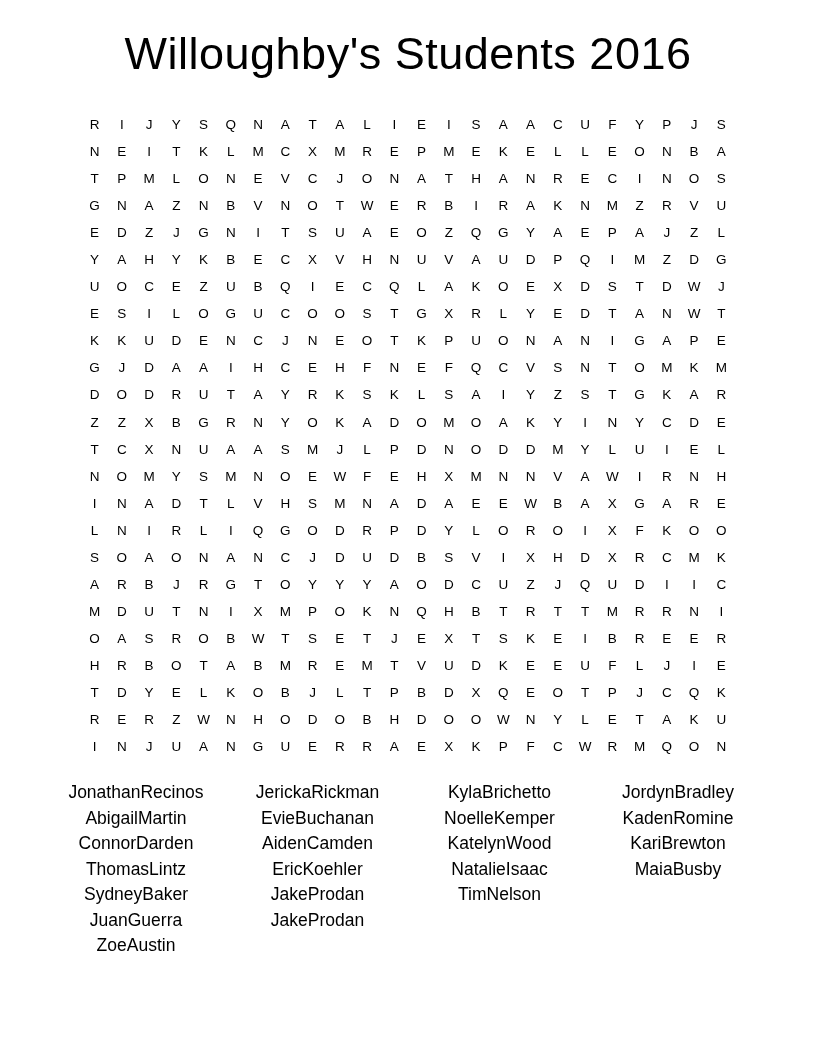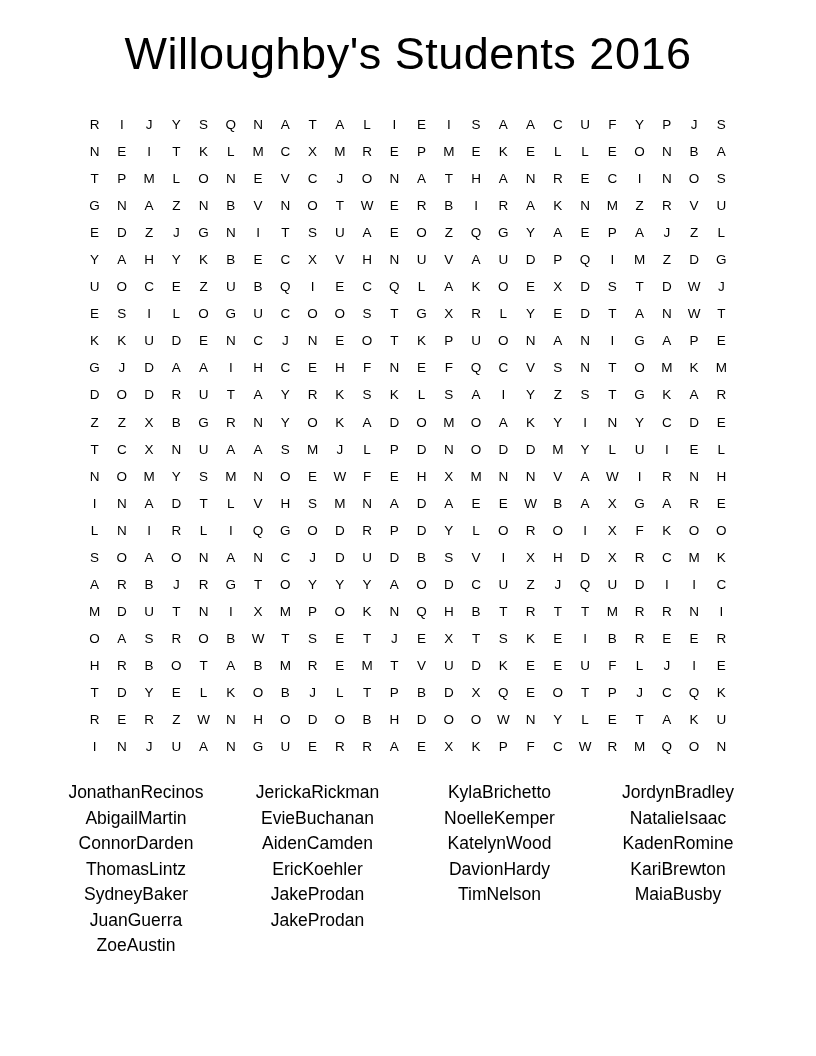--- a/index.html
+++ b/index.html
@@ -667,24 +667,23 @@
         <div class="word">EvieBuchanan</div>
         <div class="word">AidenCamden</div>
         <div class="word">EricKoehler</div>
         <div class="word">JakeProdan</div>
         <div class="word">JakeProdan</div>
       </div>
       <div class="wcol">
         <div class="word">KylaBrichetto</div>
         <div class="word">NoelleKemper</div>
         <div class="word">KatelynWood</div>
-        <div class="word">DavionHardy</div>
+        <div class="word">NatalieIsaac</div>
         <div class="word">TimNelson</div>
       </div>
       <div class="wcol">
         <div class="word">JordynBradley</div>
-        <div class="word">NatalieIsaac</div>
         <div class="word">KadenRomine</div>
         <div class="word">KariBrewton</div>
         <div class="word">MaiaBusby</div>
       </div>
     </div>
 </div>
 
 </body></html>

